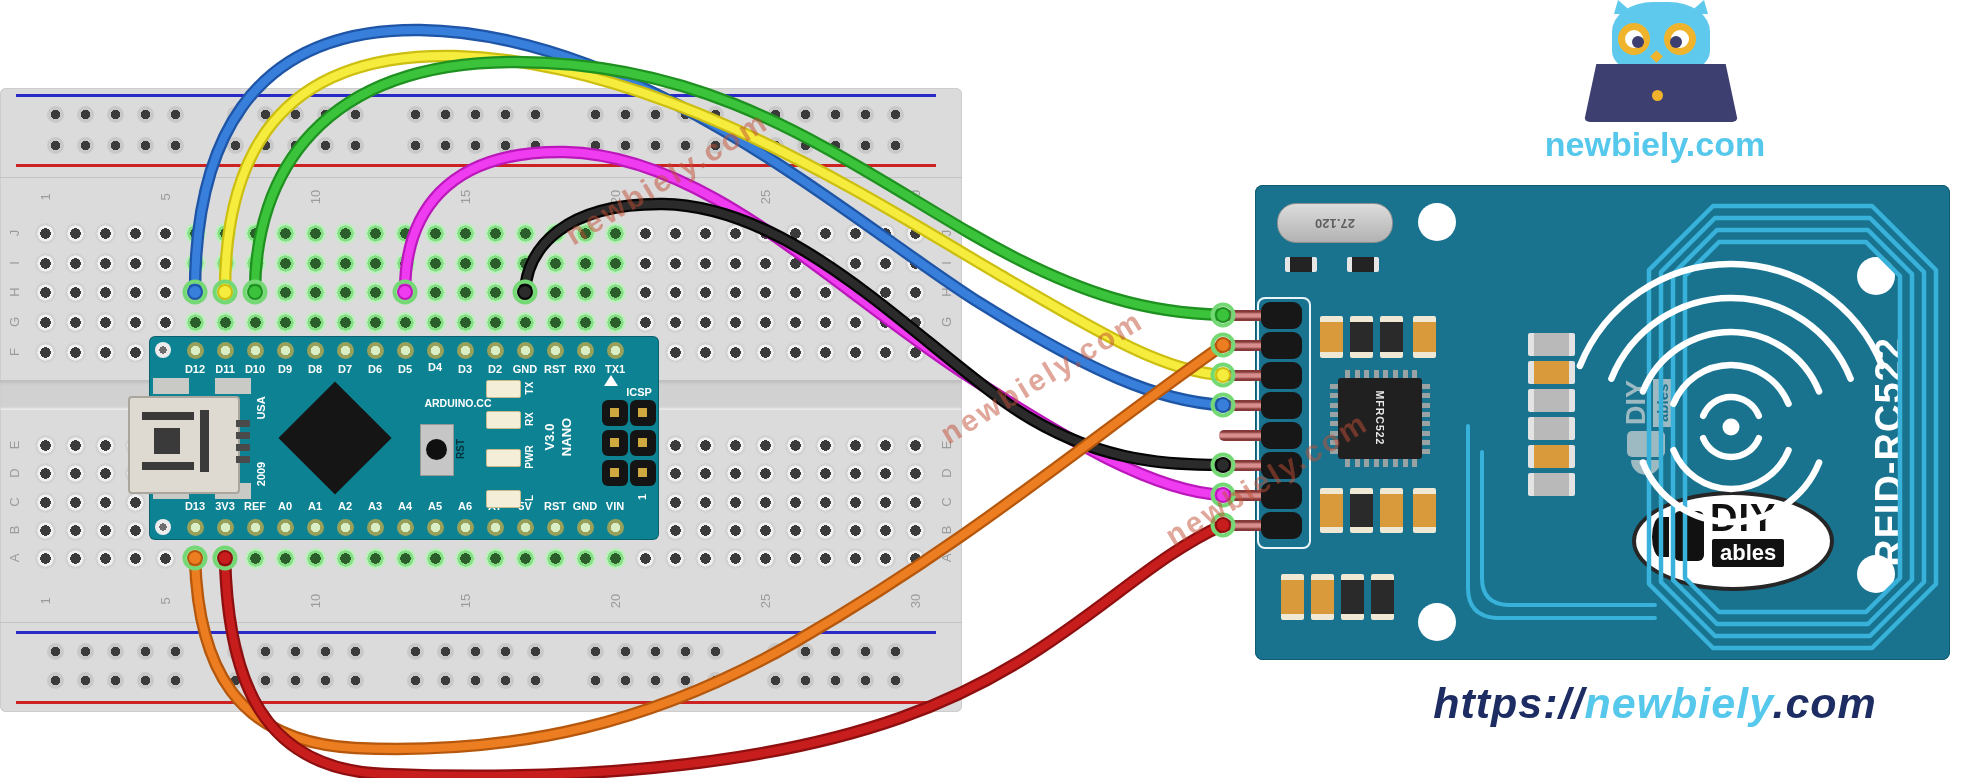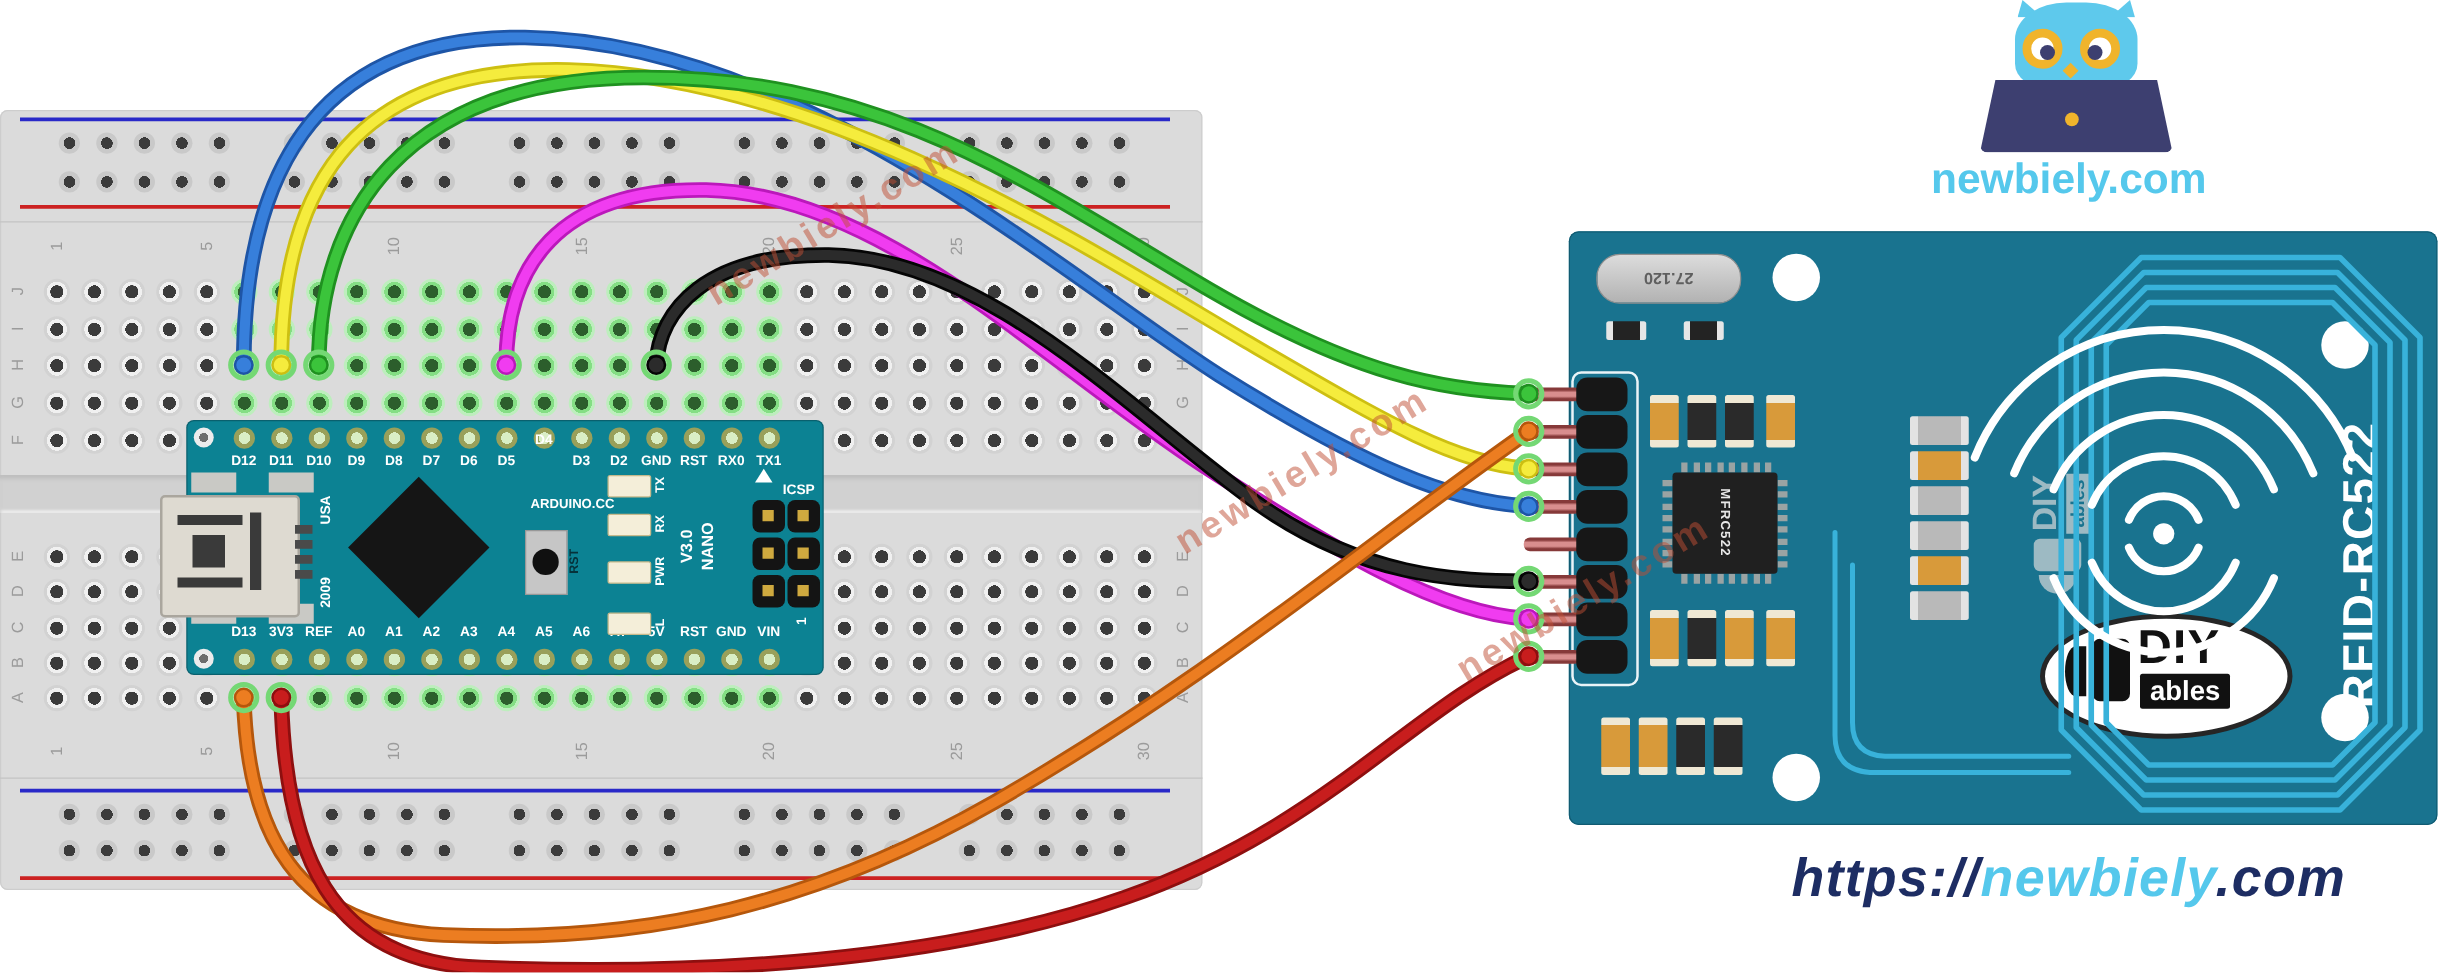--- a/index.html
+++ b/index.html
@@ -538,21 +538,21 @@
     <div class="nano-lbl abs" style="left:285px;top:369px;z-index:3">D9</div>
     <div class="nano-pin abs" style="left:306.5px;top:341.5px;z-index:3"></div>
     <div class="nano-lbl abs" style="left:315px;top:369px;z-index:3">D8</div>
     <div class="nano-pin abs" style="left:336.5px;top:341.5px;z-index:3"></div>
     <div class="nano-lbl abs" style="left:345px;top:369px;z-index:3">D7</div>
     <div class="nano-pin abs" style="left:366.5px;top:341.5px;z-index:3"></div>
     <div class="nano-lbl abs" style="left:375px;top:369px;z-index:3">D6</div>
     <div class="nano-pin abs" style="left:396.5px;top:341.5px;z-index:3"></div>
     <div class="nano-lbl abs" style="left:405px;top:369px;z-index:3">D5</div>
     <div class="nano-pin abs" style="left:426.5px;top:341.5px;z-index:3"></div>
-    <div class="nano-lbl abs" style="left:435px;top:352px;z-index:3">D4</div>
+    <div class="nano-lbl abs" style="left:435px;top:367px;z-index:3">D4</div>
     <div class="nano-pin abs" style="left:456.5px;top:341.5px;z-index:3"></div>
     <div class="nano-lbl abs" style="left:465px;top:369px;z-index:3">D3</div>
     <div class="nano-pin abs" style="left:486.5px;top:341.5px;z-index:3"></div>
     <div class="nano-lbl abs" style="left:495px;top:369px;z-index:3">D2</div>
     <div class="nano-pin abs" style="left:516.5px;top:341.5px;z-index:3"></div>
     <div class="nano-lbl abs" style="left:525px;top:369px;z-index:3">GND</div>
     <div class="nano-pin abs" style="left:546.5px;top:341.5px;z-index:3"></div>
     <div class="nano-lbl abs" style="left:555px;top:369px;z-index:3">RST</div>
     <div class="nano-pin abs" style="left:576.5px;top:341.5px;z-index:3"></div>
     <div class="nano-lbl abs" style="left:585px;top:369px;z-index:3">RX0</div>

